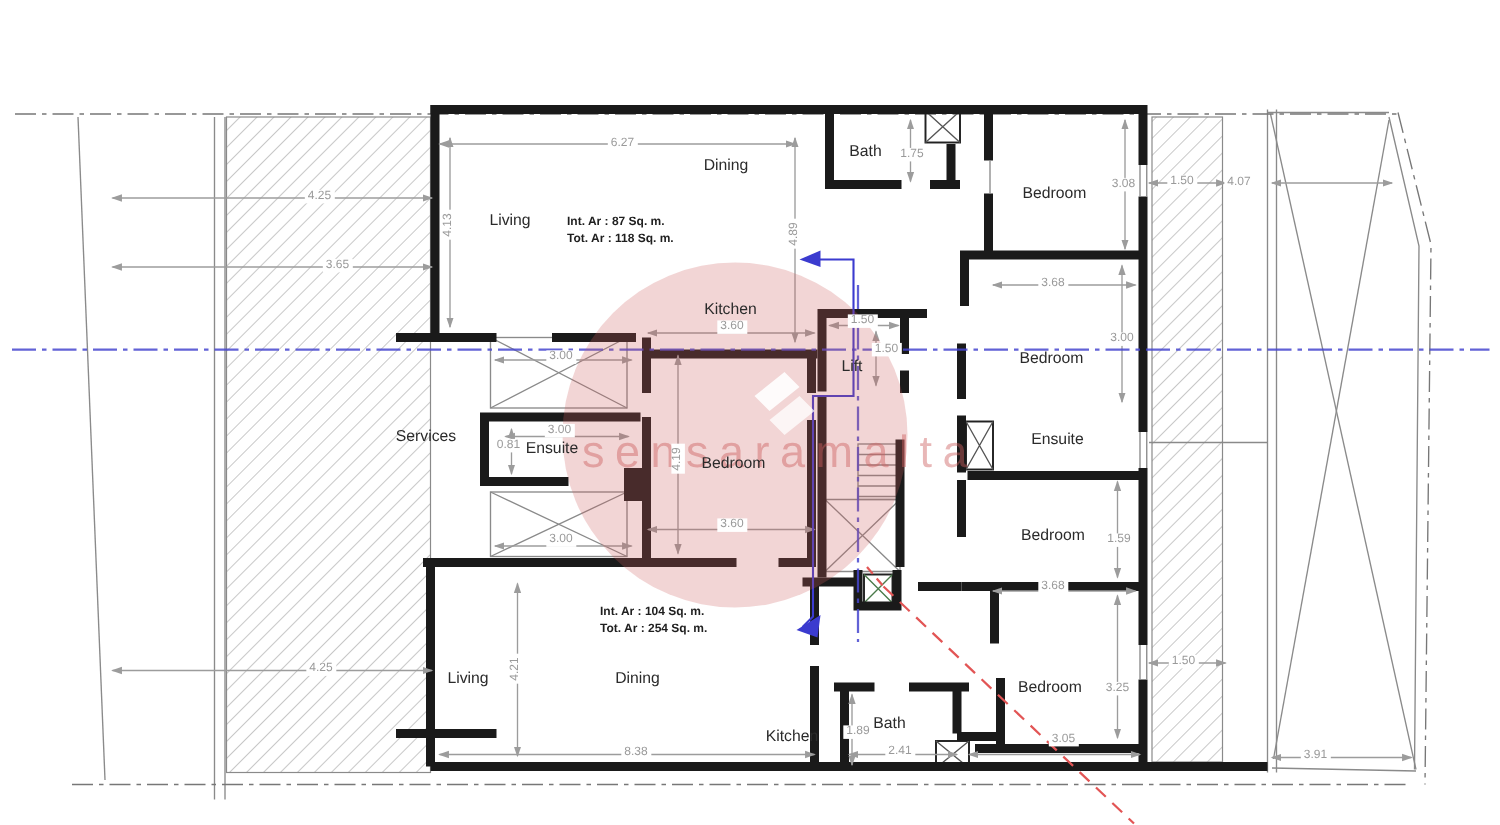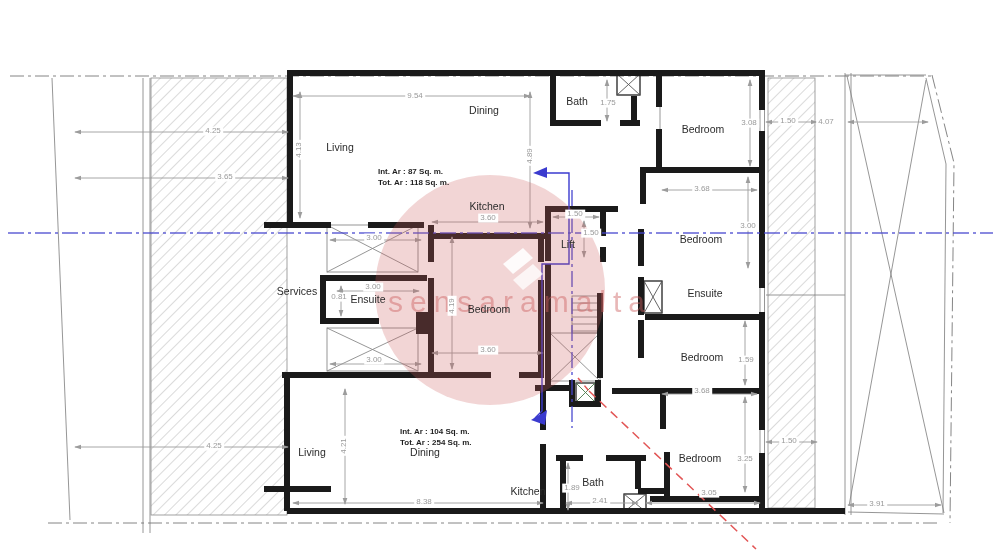--- a/index.html
+++ b/index.html
@@ -5,21 +5,21 @@
   html,body{margin:0;padding:0;background:#ffffff;}
   #stage{position:relative;width:1000px;height:550px;background:#ffffff;overflow:hidden;
          font-family:"Liberation Sans", sans-serif;}
   #plan-svg{position:absolute;left:0;top:0;}
   .room{position:absolute;transform:translate(-50%,-50%);font-size:10.5px;color:#2b2b2b;
         white-space:nowrap;z-index:30;}
   .dim{position:absolute;transform:translate(-50%,-50%);font-size:8px;color:#9a9a9a;
        background:#ffffff;padding:0 2px;line-height:1.1;white-space:nowrap;z-index:25;}
   .dim.rot{transform:translate(-50%,-50%) rotate(-90deg);}
   .note{position:absolute;font-size:8px;font-weight:700;color:#1f1f1f;line-height:1.4;
-        white-space:nowrap;z-index:30;margin-top:24px;}
+        white-space:nowrap;z-index:30;}
   #watermark-circle{position:absolute;left:375px;top:175px;width:230px;height:230px;
         border-radius:50%;background:rgba(205,92,92,0.26);z-index:20;}
   #watermark-logo{position:absolute;left:497px;top:246px;z-index:21;}
   #watermark-text{position:absolute;left:520px;top:302px;transform:translate(-50%,-50%);
         font-size:30px;font-weight:400;letter-spacing:7px;color:rgba(205,95,95,0.45);
         z-index:22;white-space:nowrap;}
 </style>
 </head>
 <body>
 
@@ -179,32 +179,32 @@
 </svg>
 <div id="watermark-text">sensaramalta</div>
 
 <span class="room" style="left:484px;top:110px">Dining</span>
 <span class="room" style="left:577px;top:101px">Bath</span>
 <span class="room" style="left:703px;top:129px">Bedroom</span>
 <span class="room" style="left:340px;top:147px">Living</span>
 <span class="room" style="left:487px;top:206px">Kitchen</span>
 <span class="room" style="left:568px;top:244px">Lift</span>
 <span class="room" style="left:701px;top:239px">Bedroom</span>
-<span class="room" style="left:297px;top:291px">Services</span>
+<span class="room" style="left:284px;top:291px">Services</span>
 <span class="room" style="left:368px;top:299px">Ensuite</span>
 <span class="room" style="left:489px;top:309px">Bedroom</span>
 <span class="room" style="left:705px;top:293px">Ensuite</span>
 <span class="room" style="left:702px;top:357px">Bedroom</span>
 <span class="room" style="left:312px;top:452px">Living</span>
 <span class="room" style="left:425px;top:452px">Dining</span>
 <span class="room" style="left:528px;top:491px">Kitchen</span>
 <span class="room" style="left:593px;top:482px">Bath</span>
 <span class="room" style="left:700px;top:458px">Bedroom</span>
 
-<span class="dim" style="left:415px;top:96px">9.54</span>
+<span class="dim" style="left:415px;top:96px">6.27</span>
 <span class="dim rot" style="left:299px;top:150px">4.13</span>
 <span class="dim rot" style="left:530px;top:156px">4.89</span>
 <span class="dim" style="left:608px;top:103px">1.75</span>
 <span class="dim" style="left:749px;top:123px">3.08</span>
 <span class="dim" style="left:788px;top:121px">1.50</span>
 <span class="dim" style="left:826px;top:122px">4.07</span>
 <span class="dim" style="left:213px;top:131px">4.25</span>
 <span class="dim" style="left:225px;top:177px">3.65</span>
 <span class="dim" style="left:488px;top:218px">3.60</span>
 <span class="dim" style="left:374px;top:238px">3.00</span>

